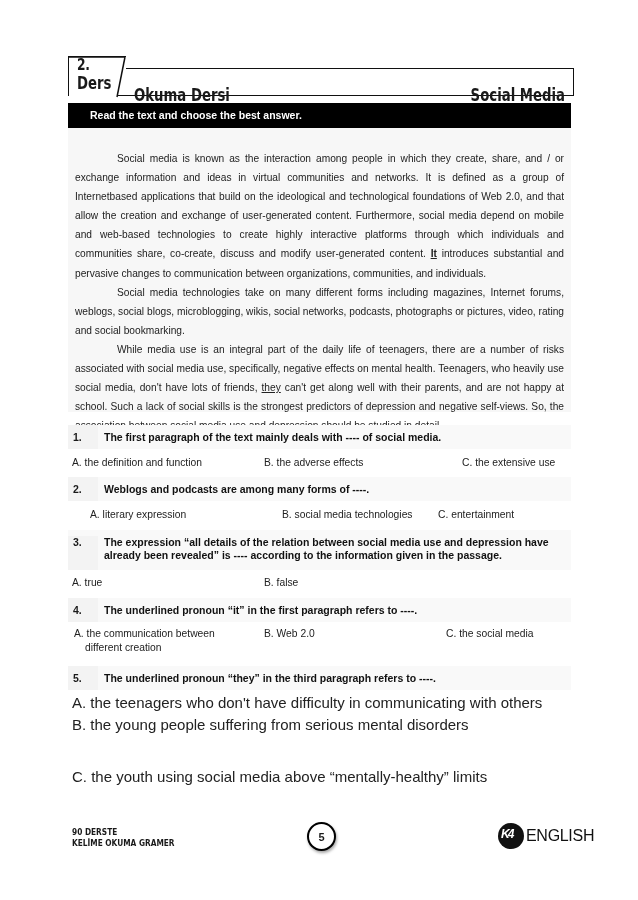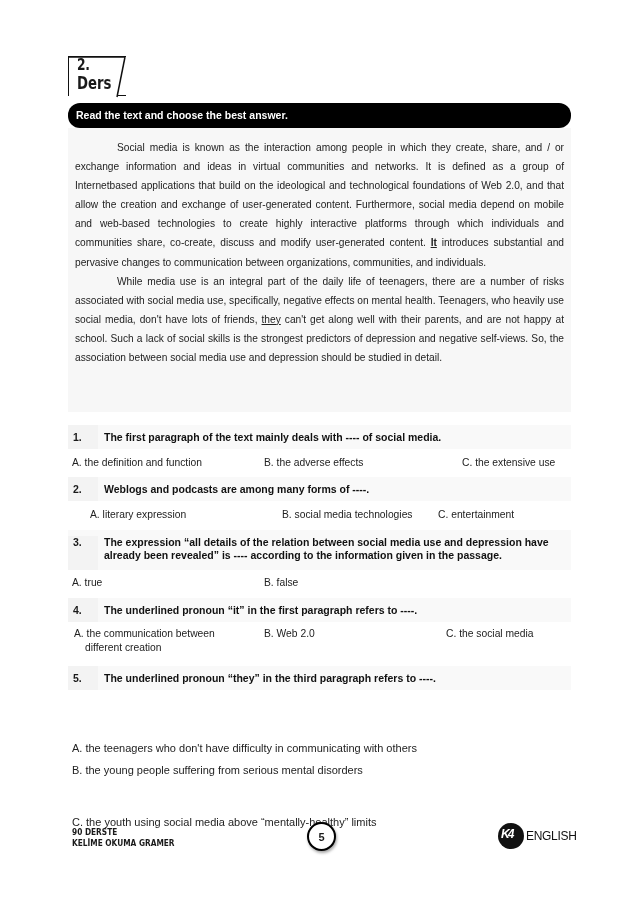--- a/index.html
+++ b/index.html
@@ -10,65 +10,70 @@
   .header { position: absolute; left: 68px; top: 56px; width: 506px; height: 40px; }
   .header-box { position: absolute; left: 0; top: 12px; width: 506px; height: 28px; border: 1.5px solid #111; background: #fff; }
   .lesson-tab { position: absolute; left: 0; top: 0; width: 58px; height: 40px; background: #fff; border-left: 1.5px solid #111; border-top: 1.5px solid #111; border-bottom: 1.5px solid #111; }
   .lesson-tab svg { position: absolute; left: 0; top: -1px; }
   .lesson-num { position: absolute; left: 8px; top: 1px; font-family: "DejaVu Sans", sans-serif; font-weight: bold; font-size: 15px; line-height: 15px; letter-spacing: -0.5px; transform: scaleX(0.82); transform-origin: left; }
   .lesson-word { position: absolute; left: 8px; top: 17px; font-family: "DejaVu Sans", sans-serif; font-weight: bold; font-size: 17px; line-height: 18px; transform: scaleX(0.78); transform-origin: left; }
   .header-left-title { position: absolute; left: 65px; top: 16px; font-family: "DejaVu Sans", sans-serif; font-weight: bold; font-size: 17px; line-height: 20px; transform: scaleX(0.78); transform-origin: left; }
   .header-right-title { position: absolute; right: 8px; top: 16px; font-family: "DejaVu Sans", sans-serif; font-weight: bold; font-size: 17px; line-height: 20px; transform: scaleX(0.78); transform-origin: right; }
 
   
-  .instruction-bar { position: absolute; left: 68px; top: 103px; width: 503px; height: 25px; background: #000; color: #fff; font-weight: bold; font-size: 10.5px; line-height: 25px; padding-left: 8px; border-radius: 12px; }
+  .instruction-bar { position: absolute; left: 68px; top: 103px; width: 503px; height: 25px; background: #000; color: #fff; font-weight: bold; font-size: 10.5px; line-height: 25px; padding-left: 22px; }
 
   
-  .passage { position: absolute; left: 68px; top: 128px; width: 503px; height: 284px; background: #f7f7f7; padding: 10px 7px 0 7px; }
+  .passage { position: absolute; left: 68px; top: 128px; width: 503px; height: 284px; background: #f7f7f7; padding: 21px 7px 0 7px; }
   .passage p { font-size: 10.2px; line-height: 19.1px; text-align: justify; text-indent: 42px; color: #222; }
   .passage .u { text-decoration: underline; }
   .passage .ub { text-decoration: underline; font-weight: bold; }
 
   
   .q-row { position: absolute; left: 68px; width: 503px; display: flex; background: #f9f9f9; }
   .q-num { width: 30px; background: #f3f3f3; font-weight: bold; font-size: 10.5px; padding-left: 5px; display: flex; align-items: flex-start; }
   .q-text { flex: 1; font-weight: bold; font-size: 10.5px; padding-left: 6px; color: #111; }
   .opts { position: absolute; left: 72px; width: 500px; font-size: 10.3px; color: #222; }
   .opt { position: absolute; top: 0; white-space: nowrap; }
   .opt.wrap { white-space: normal; width: 170px; }
   .opt.wrap .cont { display: block; padding-left: 11px; }
-  .opt-line { position: absolute; left: 72px; font-size: 11px; color: #222; white-space: nowrap; margin-top: 48px; }
+  .opt-line { position: absolute; left: 72px; font-size: 15px; color: #222; white-space: nowrap; }
 
   
   .footer-left { position: absolute; left: 72px; top: 826px; font-family: "DejaVu Sans", sans-serif; font-weight: bold; font-size: 9.5px; line-height: 11px; transform: scaleX(0.78); transform-origin: left; }
   .page-circle { position: absolute; left: 307px; top: 822px; width: 29px; height: 29px; border: 2px solid #000; border-radius: 50%; background: #fff; box-shadow: 1px 2px 3px rgba(0,0,0,0.35); display: flex; align-items: center; justify-content: center; font-weight: bold; font-size: 11px; }
   .brand { position: absolute; left: 498px; top: 823px; display: flex; align-items: center; }
   .brand-mark { width: 26px; height: 26px; border-radius: 50%; background: #111; position: relative; overflow: hidden; }
   .brand-mark span { position: absolute; left: 3px; top: 4px; color: #fff; font-weight: bold; font-style: italic; font-size: 12px; letter-spacing: -2px; }
-  .brand-text { margin-left: 2px; font-size: 12px; letter-spacing: -0.3px; color: #111; }
+  .brand-text { margin-left: 2px; font-size: 16px; letter-spacing: -0.3px; color: #111; }
 </style>
 </head>
 <body>
 
 <div class="header">
+  <div class="header-box">
+    <span class="header-left-title">Okuma Dersi</span>
+    <span class="header-right-title">Social Media</span>
+  </div>
   <div class="lesson-tab">
     <svg width="62" height="42" viewBox="0 0 62 42">
       <polygon points="0,1 56,1 48,41 0,41" fill="#fff" stroke="none"></polygon>
       <line x1="0" y1="1" x2="56" y2="1" stroke="#111" stroke-width="1.5"></line>
       <line x1="56" y1="1" x2="48" y2="41" stroke="#111" stroke-width="1.5"></line>
     </svg>
     <span class="lesson-num">2.</span>
     <span class="lesson-word">Ders</span>
   </div>
 </div>
 
 <div class="instruction-bar">Read the text and choose the best answer.</div>
 
 <div class="passage">
   <p><span>Social media is known as the interaction among people in which they create, share, and / or exchange information and ideas in virtual communities and networks. It is defined as a group of Internetbased applications that build on the ideological and technological foundations of Web 2.0, and that allow the creation and exchange of user-generated content. Furthermore, social media depend on mobile and web-based technologies to create highly interactive platforms through which individuals and communities share, co-create, discuss and modify user-generated content. </span><span class="ub">It</span><span> introduces substantial and pervasive changes to communication between organizations, communities, and individuals.</span></p>
+  <p>Social media technologies take on many different forms including magazines, Internet forums, weblogs, social blogs, microblogging, wikis, social networks, podcasts, photographs or pictures, video, rating and social bookmarking.</p>
   <p><span>While media use is an integral part of the daily life of teenagers, there are a number of risks associated with social media use, specifically, negative effects on mental health. Teenagers, who heavily use social media, don't have lots of friends, </span><span class="u">they</span><span> can't get along well with their parents, and are not happy at school. Such a lack of social skills is the strongest predictors of depression and negative self-views. So, the association between social media use and depression should be studied in detail.</span></p>
 </div>
 
 <div class="q-row" style="top:425px;height:24px;line-height:24px;">
   <div class="q-num">1.</div>
   <div class="q-text">The first paragraph of the text mainly deals with ---- of social media.</div>
 </div>
 <div class="opts" style="top:457px;">
   <span class="opt" style="left:0;">A. the definition and function</span>
   <span class="opt" style="left:192px;">B. the adverse effects</span>

